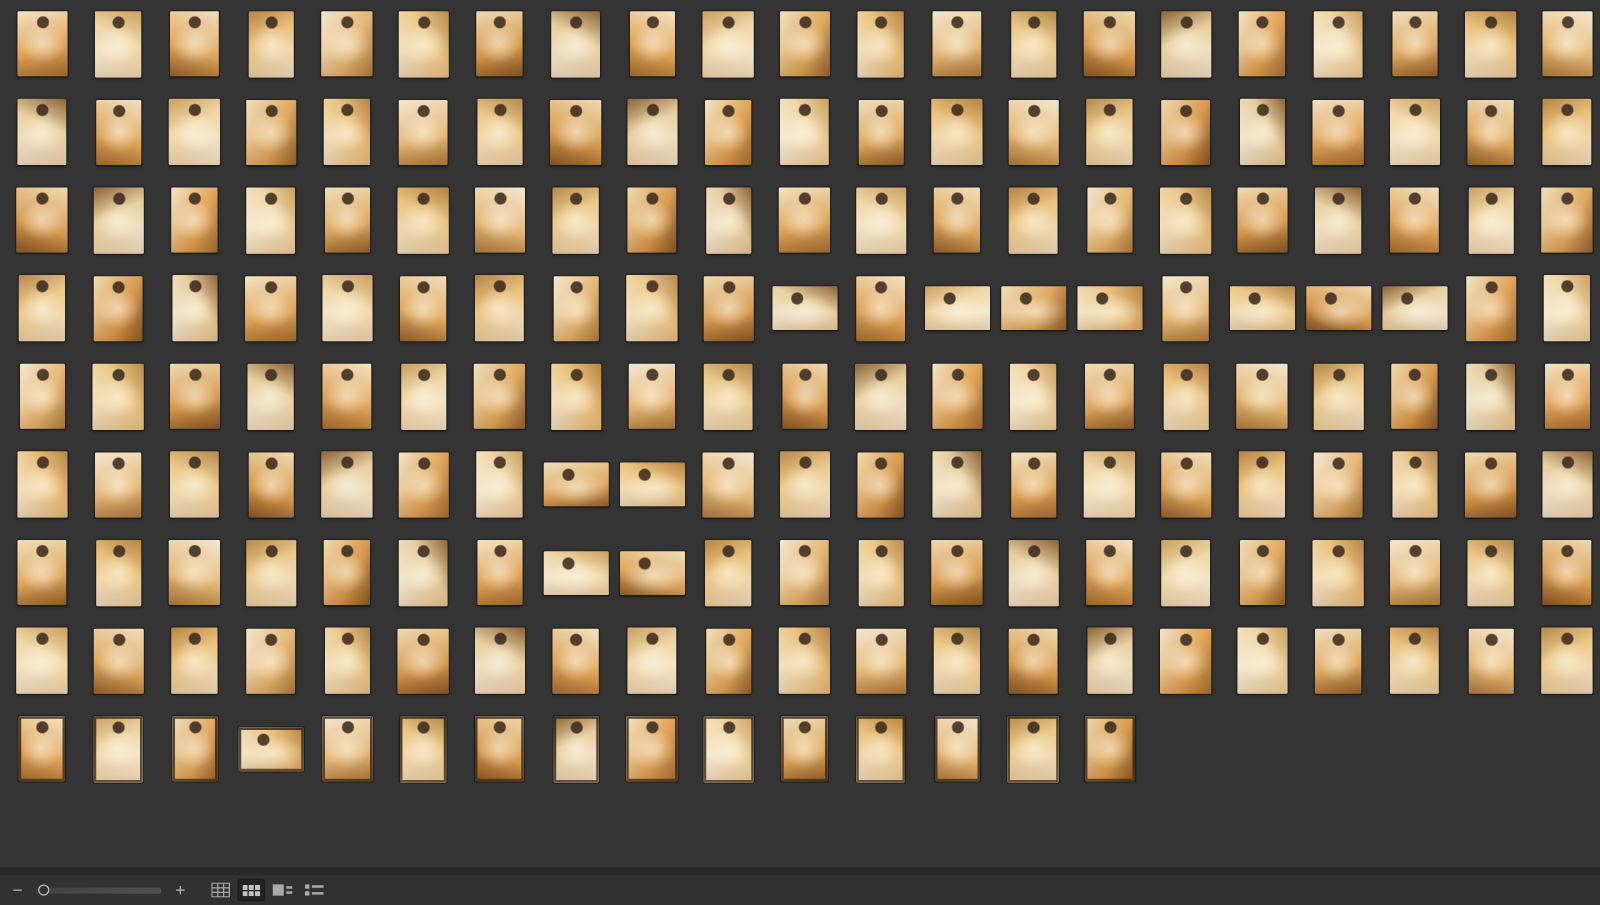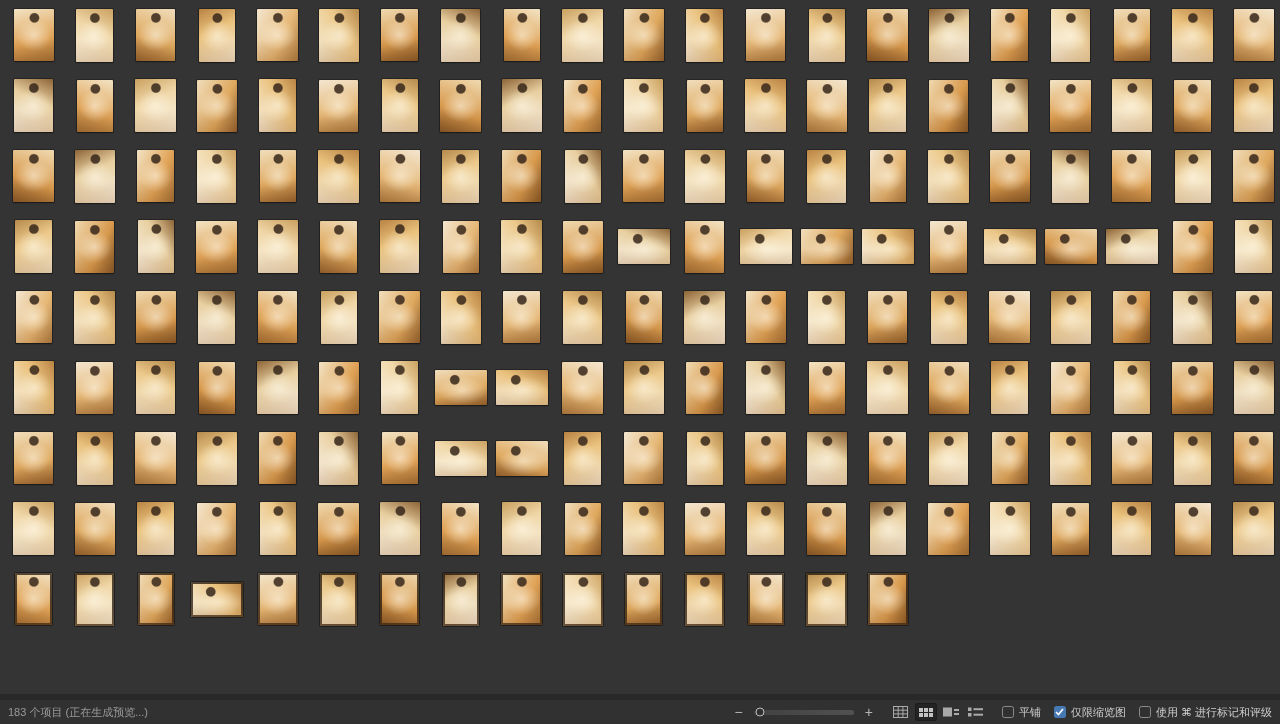--- a/index.html
+++ b/index.html
@@ -628,21 +628,20 @@
         <div class="cell">
           <div class="thumb port dark-edge" style="width: 40px; height: 52px; background: linear-gradient(115deg, rgb(239, 217, 176), rgb(216, 154, 78) 60%, rgb(122, 78, 34));"></div>
         </div>
       </div>
     </div>
 </div>
 
 <div class="bar-divider"></div>
 
 <div class="status-bar">
-  <div class="sb-left">183 个项目 (正在生成预览...)</div>
 
   <div class="sb-right">
     <div class="slider-group">
       <button class="zoom-btn">−</button>
       <div class="slider-track">
         <div class="slider-knob" id="slider-knob" style="left: 6%;"></div>
       </div>
       <button class="zoom-btn">+</button>
     </div>
 
@@ -684,36 +683,14 @@
           <svg width="15" height="10" viewBox="0 0 15 10">
             <rect x="0" y="0.5" width="3.5" height="3.5" fill="#aaaaaa"></rect>
             <rect x="5.5" y="1.2" width="9.5" height="2" fill="#aaaaaa"></rect>
             <rect x="0" y="6" width="3.5" height="3.5" fill="#aaaaaa"></rect>
             <rect x="5.5" y="6.7" width="9.5" height="2" fill="#aaaaaa"></rect>
           </svg>
         </span>
       </button>
     </div>
 
-    <div class="check-group">
-      <div class="checkbox-item">
-        <span class="checkbox-box">
-          
-        </span>
-        <span class="checkbox-label">平铺</span>
-      </div>
-      <div class="checkbox-item">
-        <span class="checkbox-box checked" style="background: rgb(70, 120, 180);">
-          <svg width="9" height="8" viewBox="0 0 9 8">
-            <polyline points="1,4 3.5,6.5 8,1" fill="none" stroke="#ffffff" stroke-width="1.6"></polyline>
-          </svg>
-        </span>
-        <span class="checkbox-label">仅限缩览图</span>
-      </div>
-      <div class="checkbox-item">
-        <span class="checkbox-box">
-          
-        </span>
-        <span class="checkbox-label">使用 ⌘ 进行标记和评级</span>
-      </div>
-    </div>
   </div>
 </div>
 
 </body></html>

